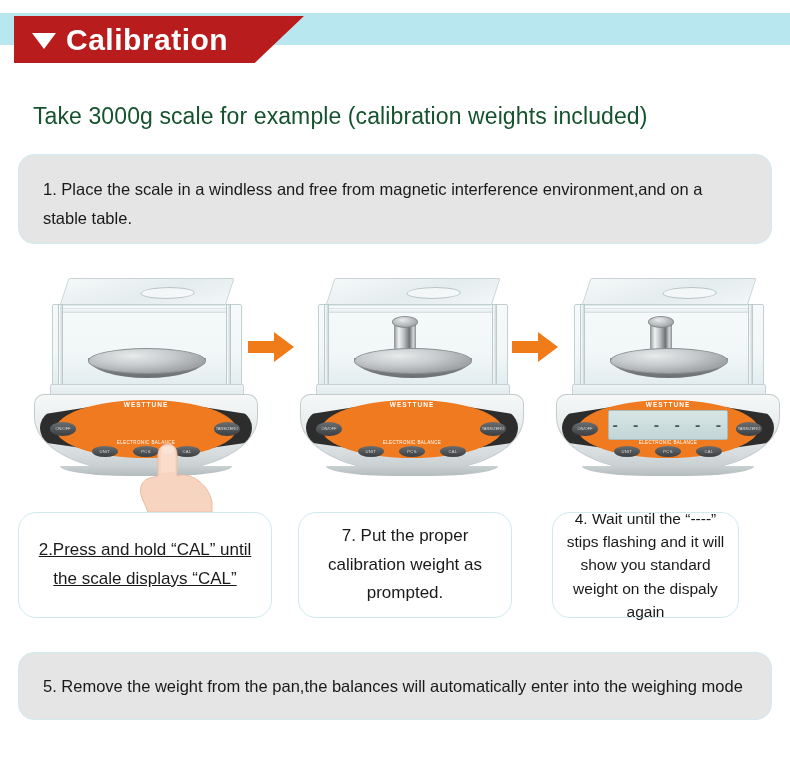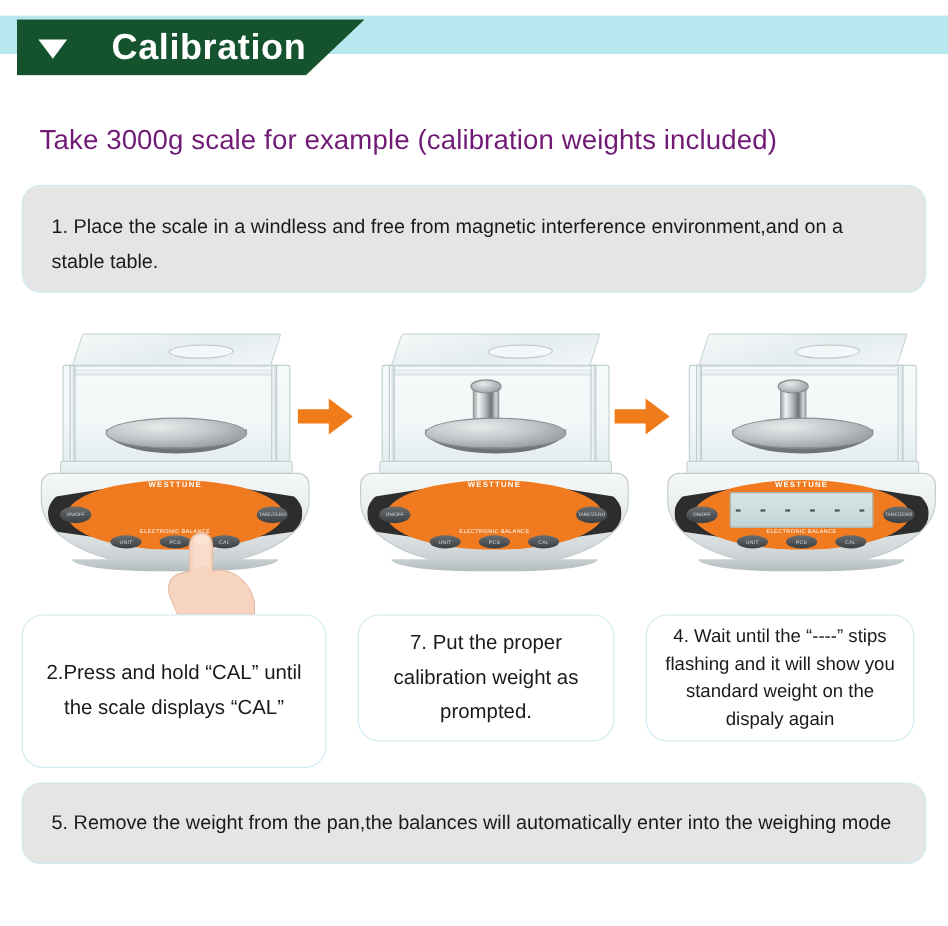--- a/index.html
+++ b/index.html
@@ -25,25 +25,24 @@
     left: 0; top: 13px;
     width: 790px;
     height: 32px;
     background: #b8e7ef;
   }
   .header-orange {
     position: absolute;
     left: 14px; top: 16px;
     width: 290px;
     height: 47px;
-    background: #14532d;
+    background: #b91c1c;
     clip-path: polygon(0 0, 100% 0, 83% 100%, 0 100%);
     display: flex;
     align-items: center;
-    gap: 27px;
   }
   .header-tri {
     width: 0; height: 0;
     border-left: 12px solid transparent;
     border-right: 12px solid transparent;
     border-top: 16px solid #ffffff;
     margin-left: 18px;
     margin-right: 10px;
     margin-top: 2px;
   }
@@ -52,21 +51,21 @@
     font-size: 30px;
     font-weight: bold;
     letter-spacing: 0.5px;
     line-height: 1;
   }
 
   
   .subtitle {
     position: absolute;
     left: 33px; top: 103px;
-    color: #701a75;
+    color: #14532d;
     font-size: 23px;
     letter-spacing: 0.1px;
     white-space: nowrap;
   }
 
   
   .box {
     position: absolute;
     border: 1px solid #cfeaf0;
     border-radius: 16px;
@@ -102,23 +101,23 @@
     background: #ffffff;
     display: flex;
     align-items: center;
     justify-content: center;
     text-align: center;
     font-size: 17px;
     color: #1a1a1a;
     line-height: 1.68;
     padding: 4px 8px;
   }
-  .cap1 { left: 18px;  width: 254px; height: 128px; }
+  .cap1 { left: 18px;  width: 254px; height: 106px; text-decoration: underline; }
   .cap2 { left: 298px; width: 214px; height: 106px; }
-  .cap3 { left: 538px; width: 224px; height: 106px; font-size: 15.5px; line-height: 1.5; }
+  .cap3 { left: 552px; width: 187px; height: 106px; font-size: 15.5px; line-height: 1.5; }
 
   
   .arrow {
     position: absolute;
     top: 330px;
     width: 46px; height: 34px;
   }
   .arrow svg { display: block; }
   .arrow-1 { left: 248px; }
   .arrow-2 { left: 512px; }

